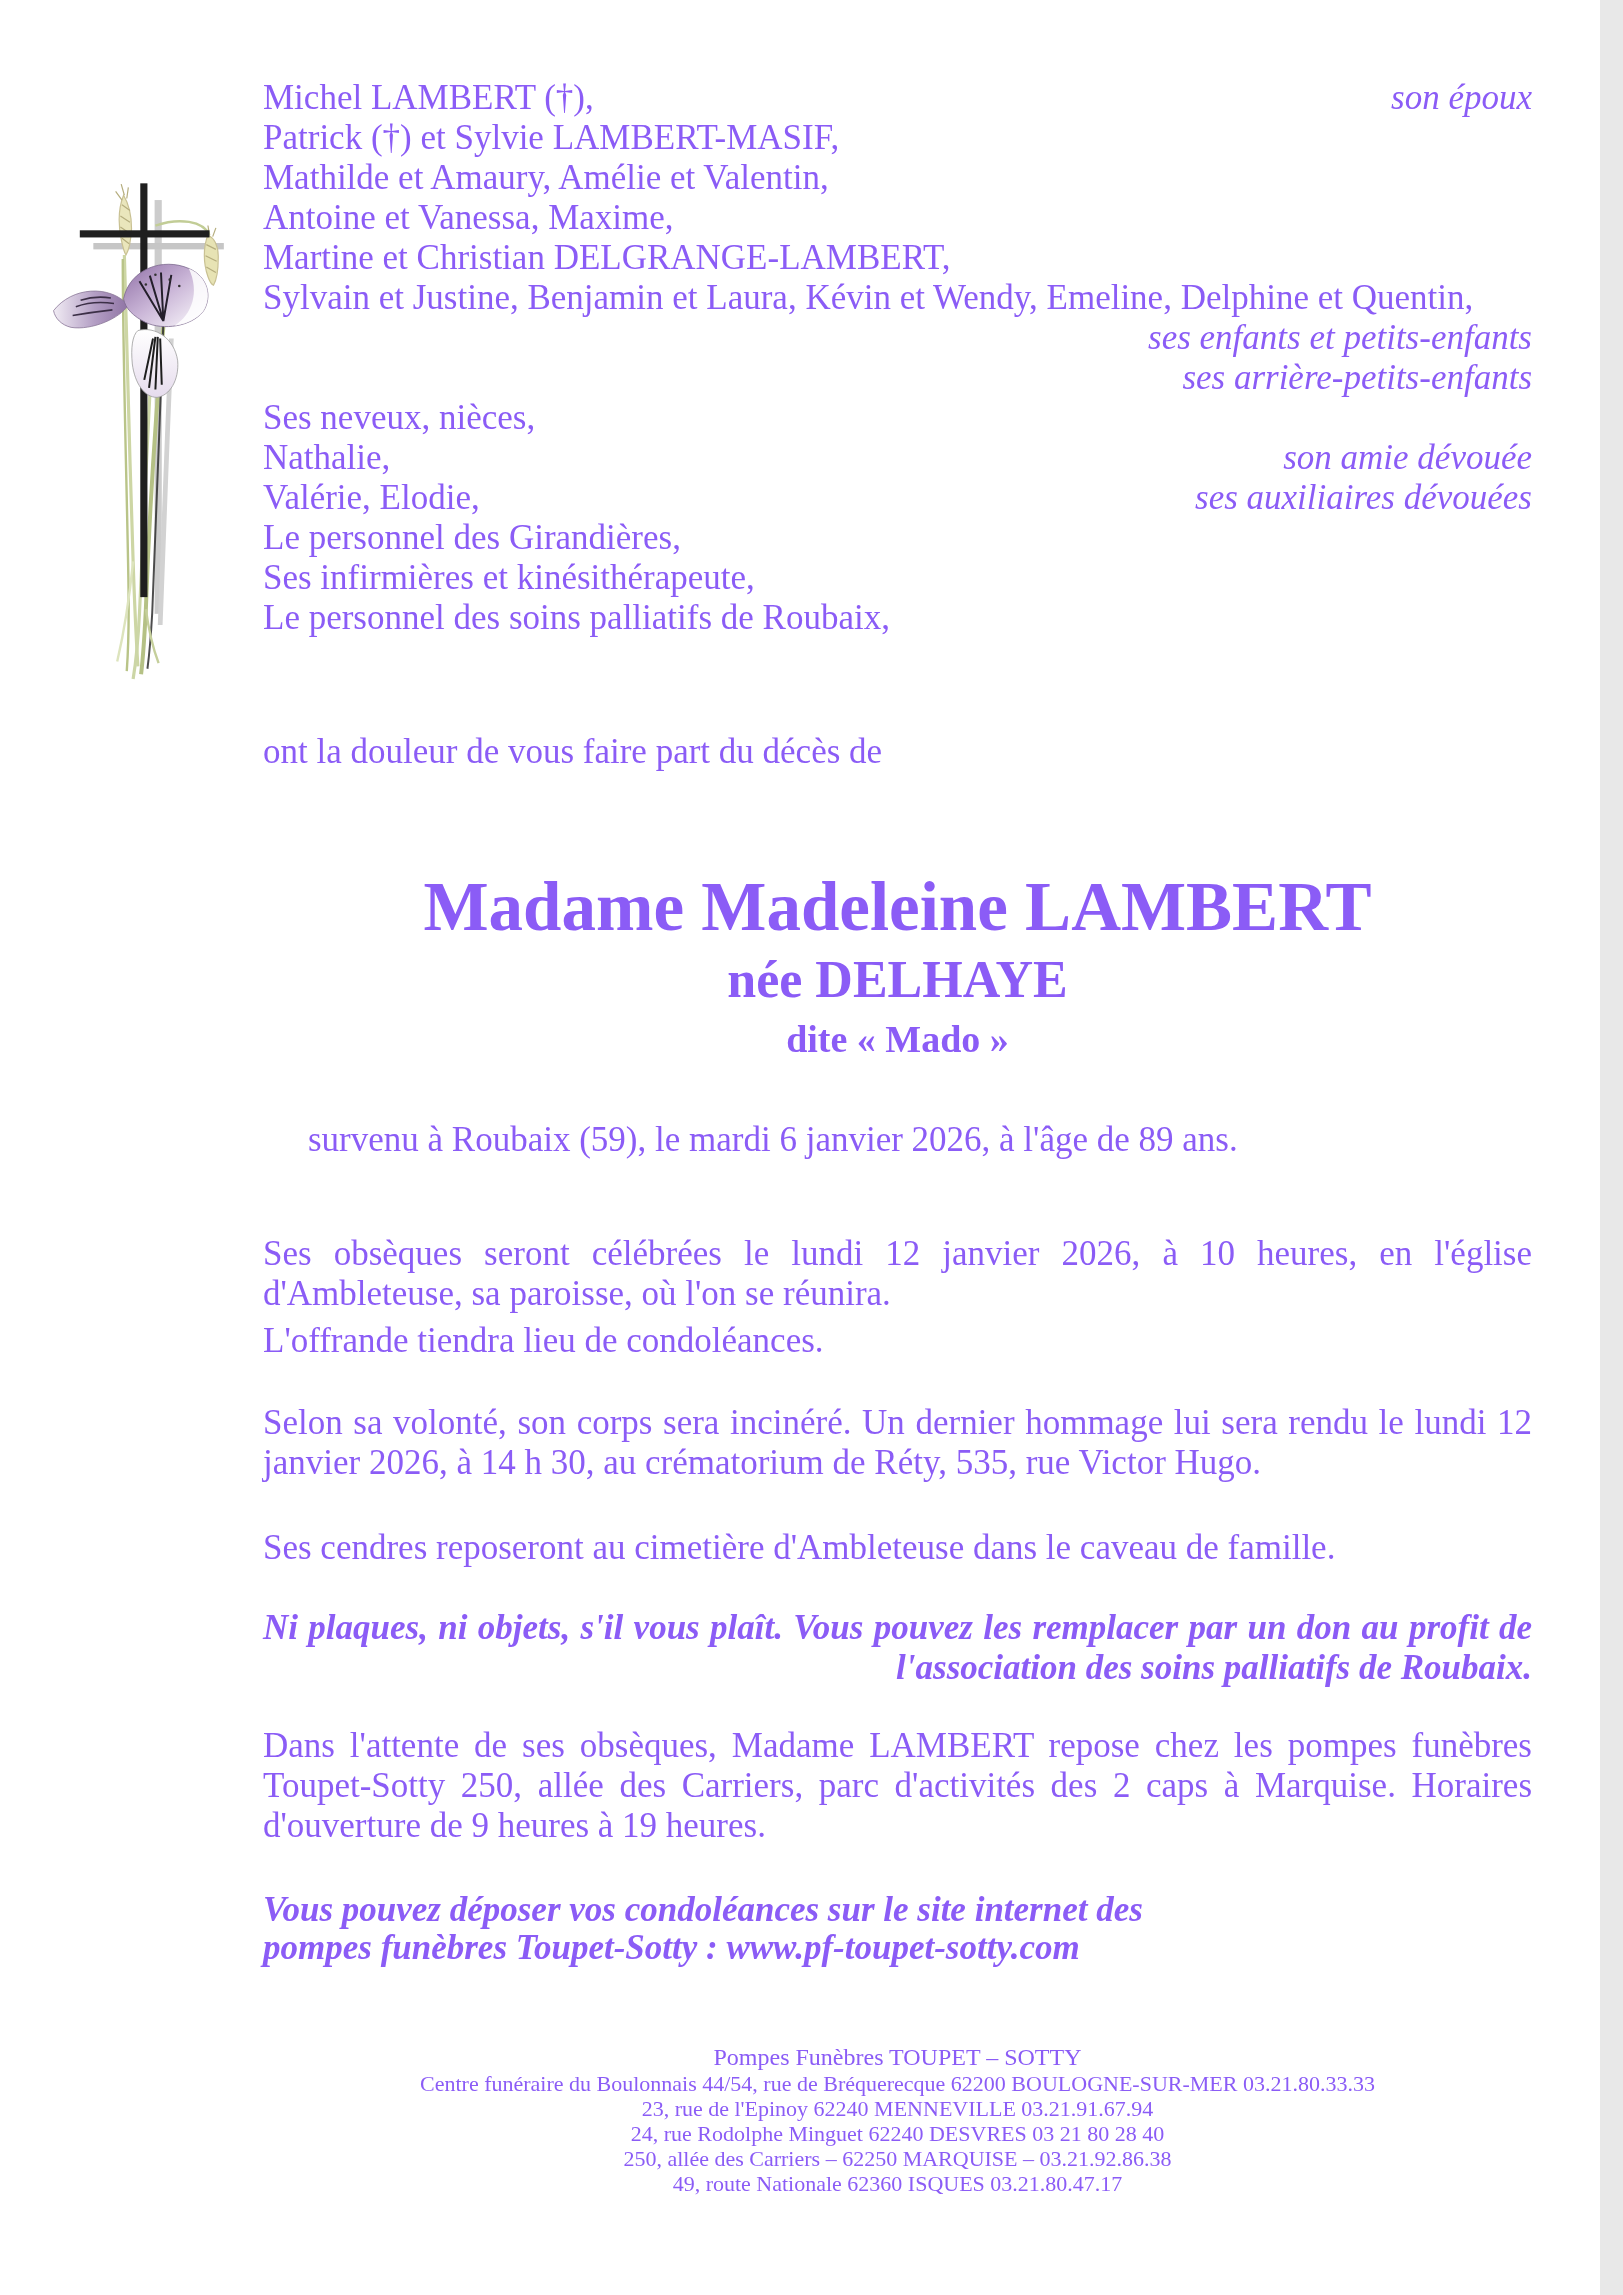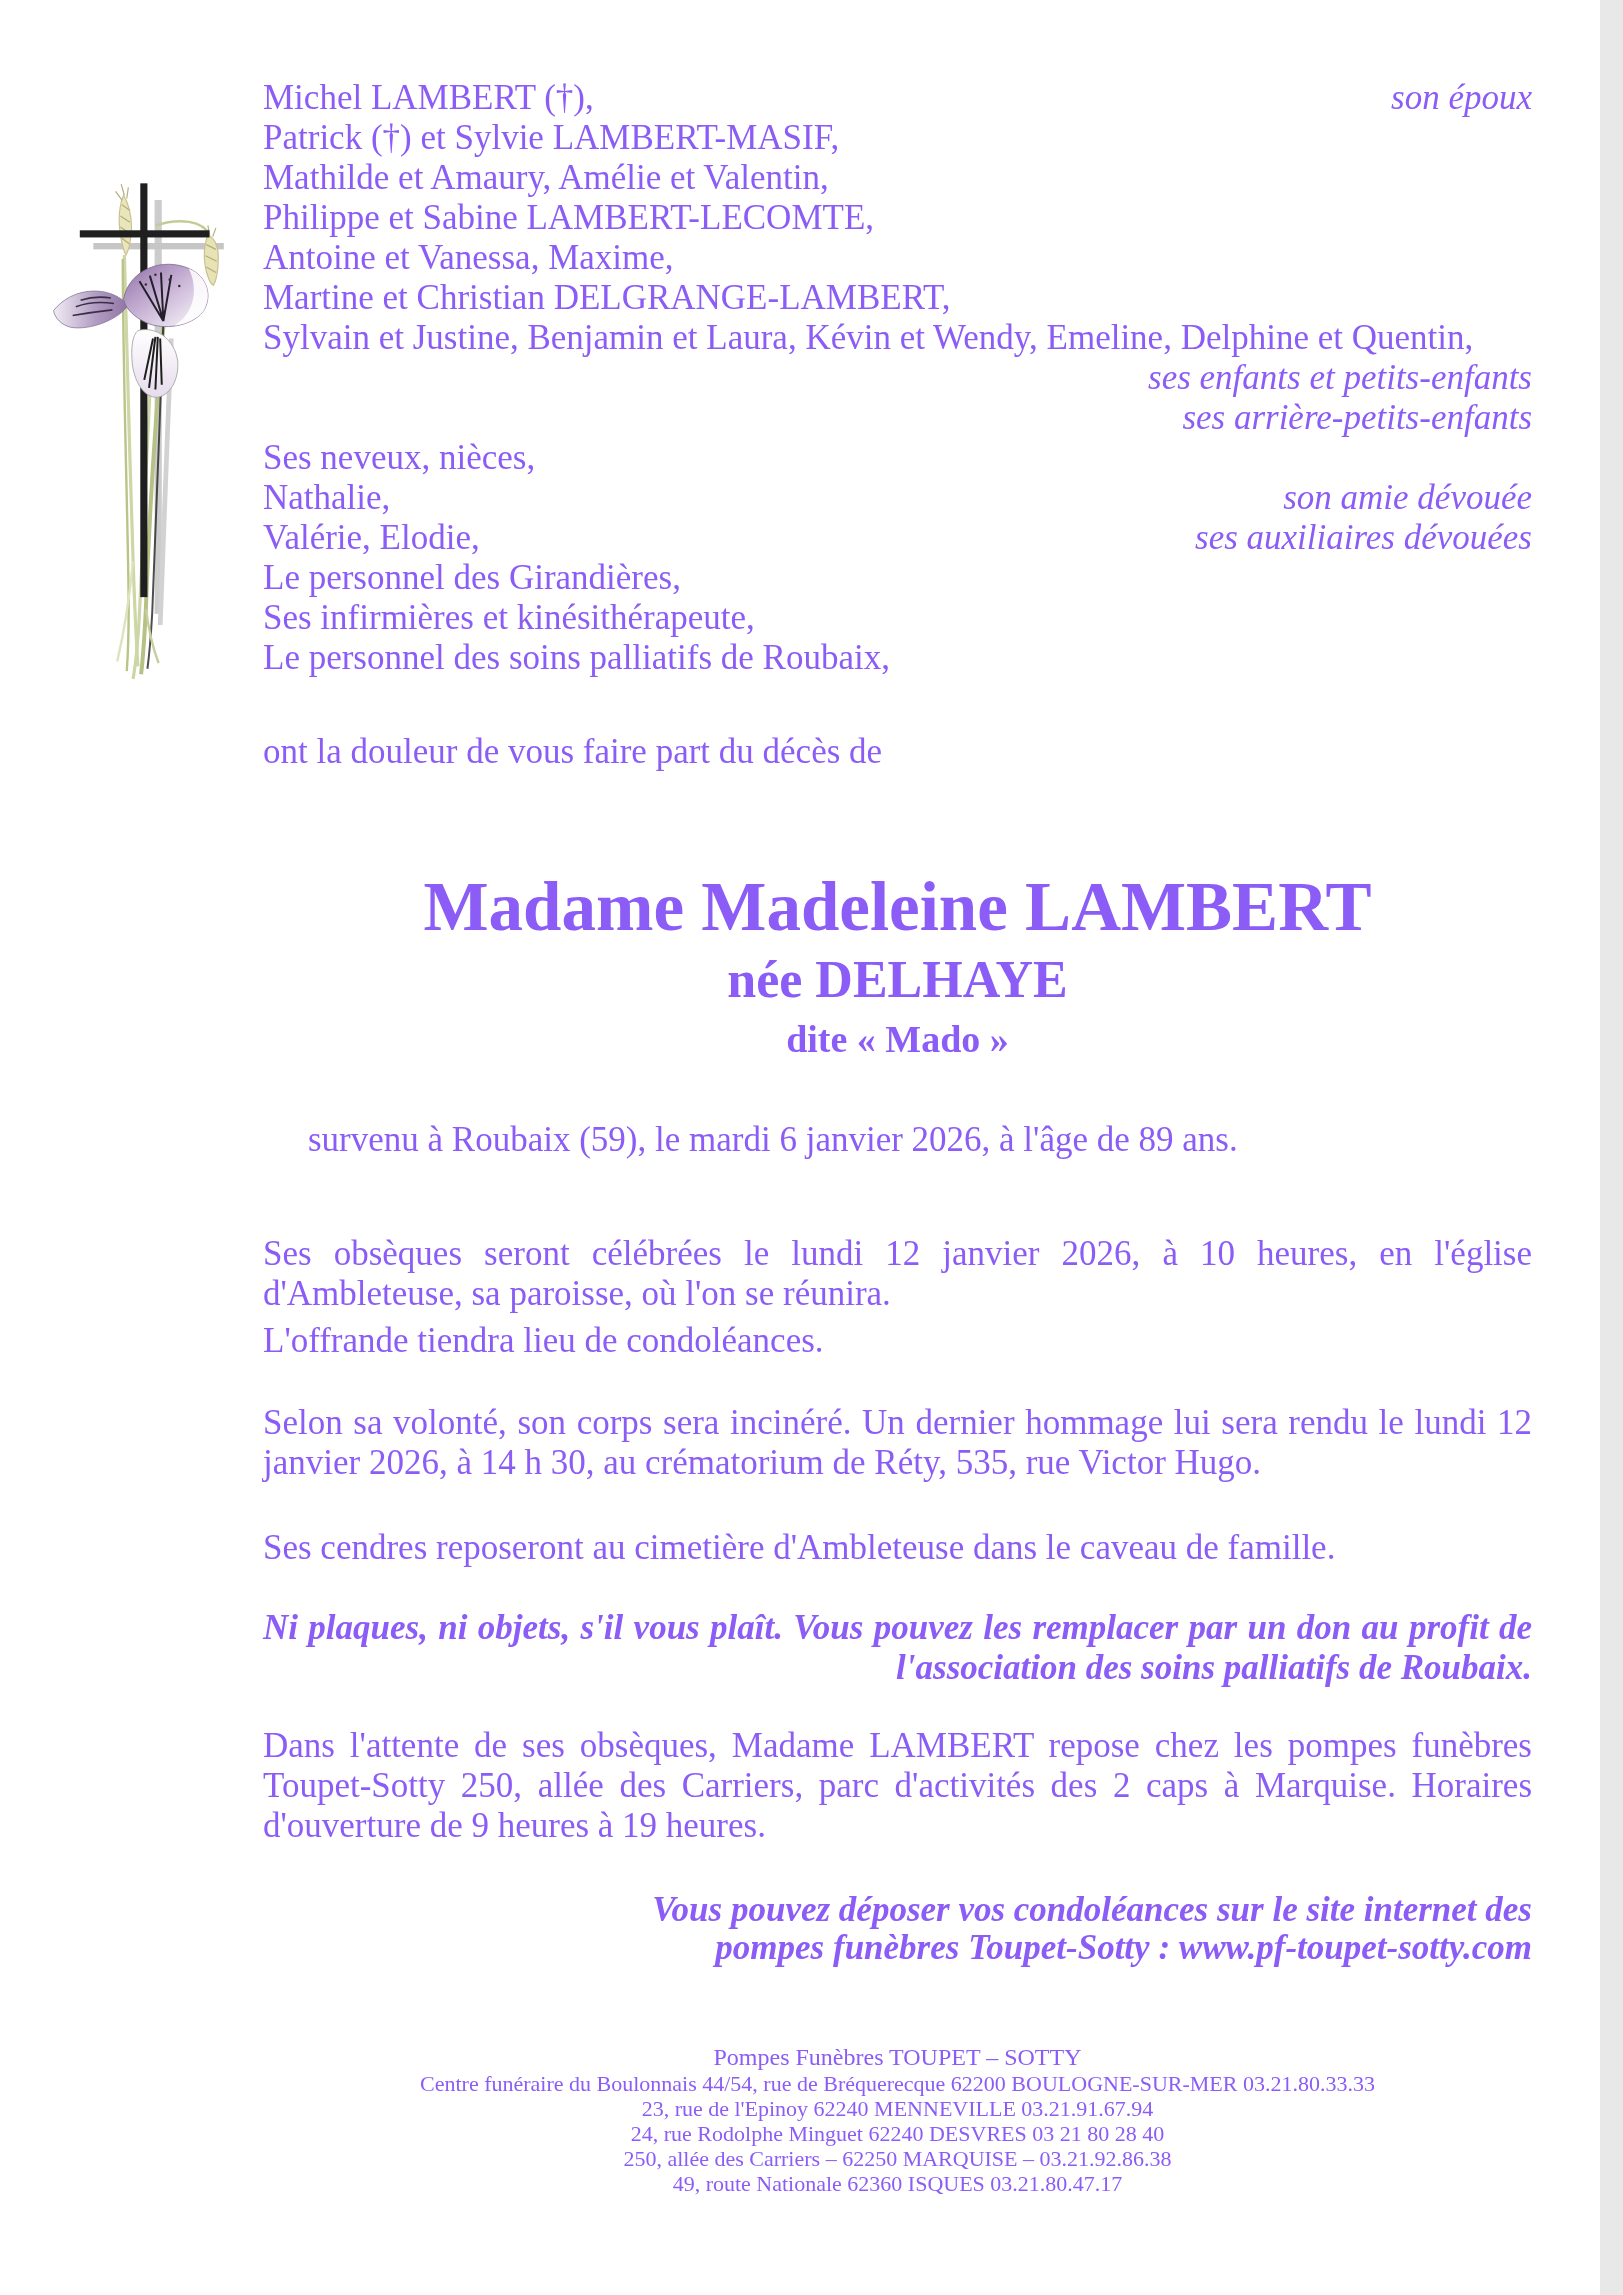--- a/index.html
+++ b/index.html
@@ -27,21 +27,21 @@
   .t2{top:944px;font-size:52px;line-height:72px;font-weight:bold;text-align:center;}
   .t3{top:1019px;font-size:38px;line-height:41px;font-weight:bold;text-align:center;}
 
   .p-death{top:1120px;margin-left:45px;}
   .p-funeral{top:1234px;font-family:Liberation Serif, serif;}
   .p-offering{top:1321px;}
   .p-cremation{top:1403px;}
   .p-ashes{top:1528px;}
   .p-donation{top:1608px;}
   .p-repose{top:1726px;}
-  .p-condol{top:1891px;line-height:38px;text-align:right;}
+  .p-condol{top:1891px;line-height:38px;text-align:left;}
   .p-condol .ln{line-height:38px;}
 
   .foot-co{top:2045px;font-size:24px;line-height:25px;text-align:center;}
   .foot-ad{top:2071px;font-size:22px;line-height:25px;text-align:center;}
 
   .graphic{position:absolute;left:44px;top:179px;width:187px;height:510px;}
 </style>
 </head>
 <body>
 
@@ -108,24 +108,20 @@
       </div>
     <div class="frow">
         <span class="cl">Patrick (†) et Sylvie LAMBERT-MASIF,</span>
         <span class="cr"></span>
       </div>
     <div class="frow">
         <span class="cl">Mathilde et Amaury, Amélie et Valentin,</span>
         <span class="cr"></span>
       </div>
     <div class="frow">
-        <span class="cl">Philippe et Sabine LAMBERT-LECOMTE,</span>
-        <span class="cr"></span>
-      </div>
-    <div class="frow">
         <span class="cl">Antoine et Vanessa, Maxime,</span>
         <span class="cr"></span>
       </div>
     <div class="frow">
         <span class="cl">Martine et Christian DELGRANGE-LAMBERT,</span>
         <span class="cr"></span>
       </div>
     <div class="frow">
         <span class="cl">Sylvain et Justine, Benjamin et Laura, Kévin et Wendy, Emeline, Delphine et Quentin,</span>
         <span class="cr"></span>

